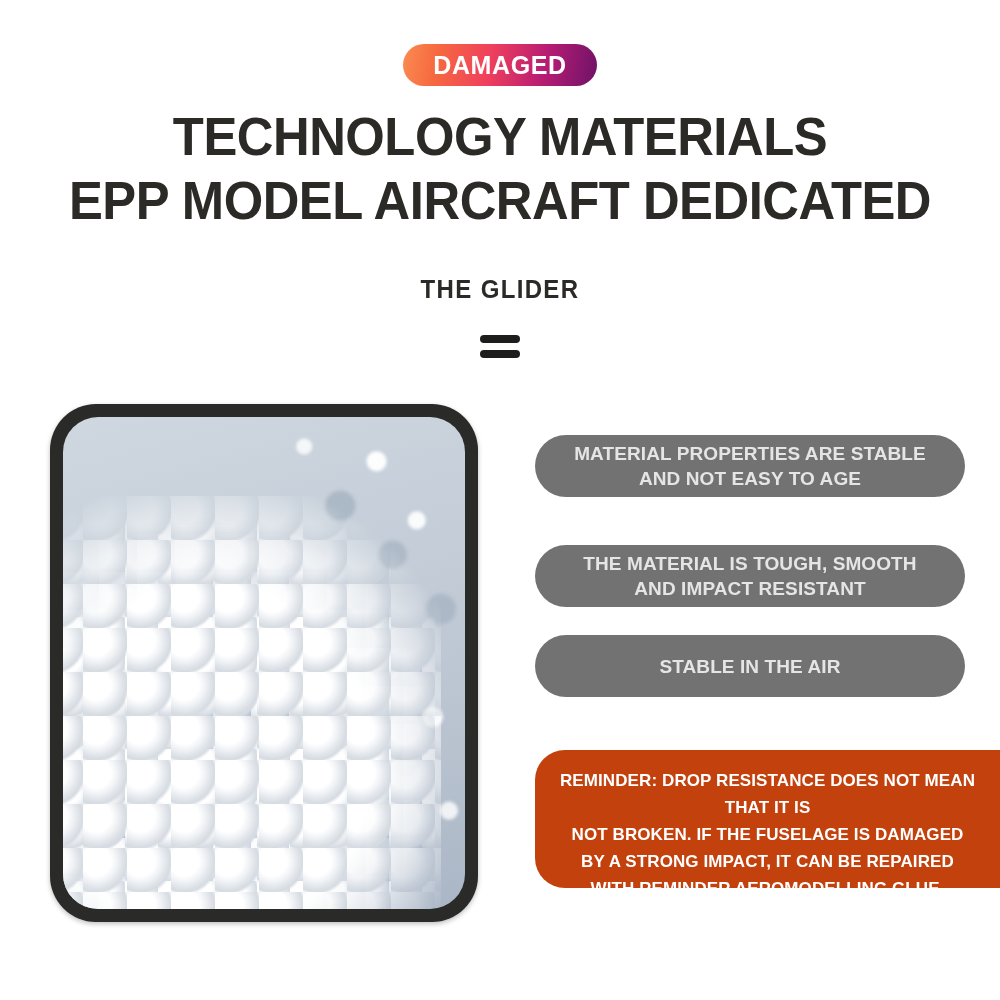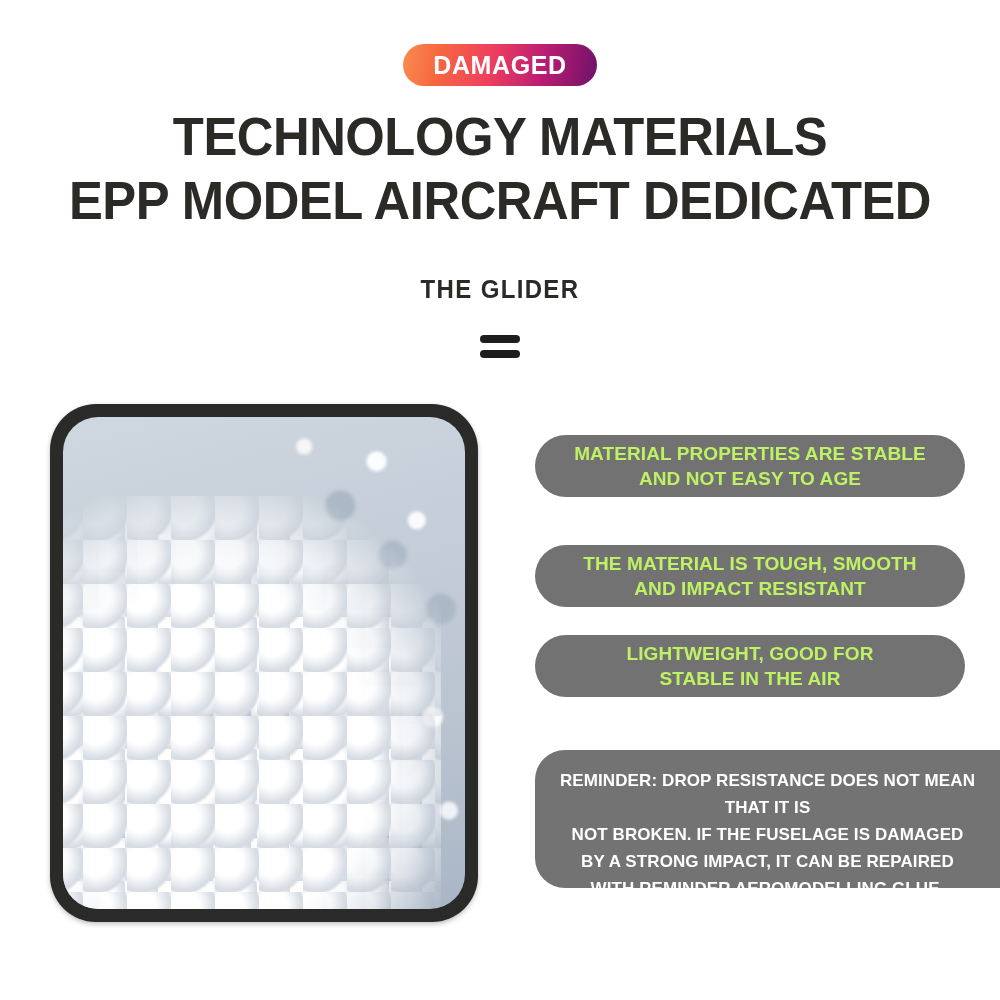--- a/index.html
+++ b/index.html
@@ -141,41 +141,41 @@
     opacity: 0.95;
   }
 
   
   .pill {
     position: absolute;
     left: 535px;
     width: 430px;
     background: #727272;
     border-radius: 32px;
-    color: #bef264;
+    color: #e5e5e5;
     display: flex;
     align-items: center;
     justify-content: center;
     text-align: center;
     font-size: 19px;
     font-weight: bold;
     line-height: 25px;
     letter-spacing: 0.1px;
     padding: 0 18px;
   }
   .pill-1 { top: 435px; height: 62px; }
   .pill-2 { top: 545px; height: 62px; }
   .pill-3 { top: 635px; height: 62px; }
 
   
   .reminder {
     position: absolute;
     left: 535px; top: 750px;
     width: 465px; height: 138px;
-    background: #737373;
+    background: #c2410c;
     border-radius: 30px 0 0 30px;
     color: #ffffff;
     font-size: 17px;
     font-weight: bold;
     line-height: 27px;
     letter-spacing: 0.1px;
     text-align: center;
     padding: 17px 22px 0 22px;
   }
 </style>
@@ -215,21 +215,20 @@
 
   <div class="pill pill-2">
     <div>
       <div>THE MATERIAL IS TOUGH, SMOOTH</div>
       <div>AND IMPACT RESISTANT</div>
     </div>
   </div>
 
   <div class="pill pill-3">
     <div>
-      <div>LIGHTWEIGHT, GOOD FOR</div>
       <div>STABLE IN THE AIR</div>
     </div>
   </div>
 
   <div class="reminder">
     <div>REMINDER: DROP RESISTANCE DOES NOT MEAN THAT IT IS</div>
     <div>NOT BROKEN. IF THE FUSELAGE IS DAMAGED</div>
     <div>BY A STRONG IMPACT, IT CAN BE REPAIRED</div>
     <div>WITH REMINDER AEROMODELLING GLUE.</div>
   </div>

